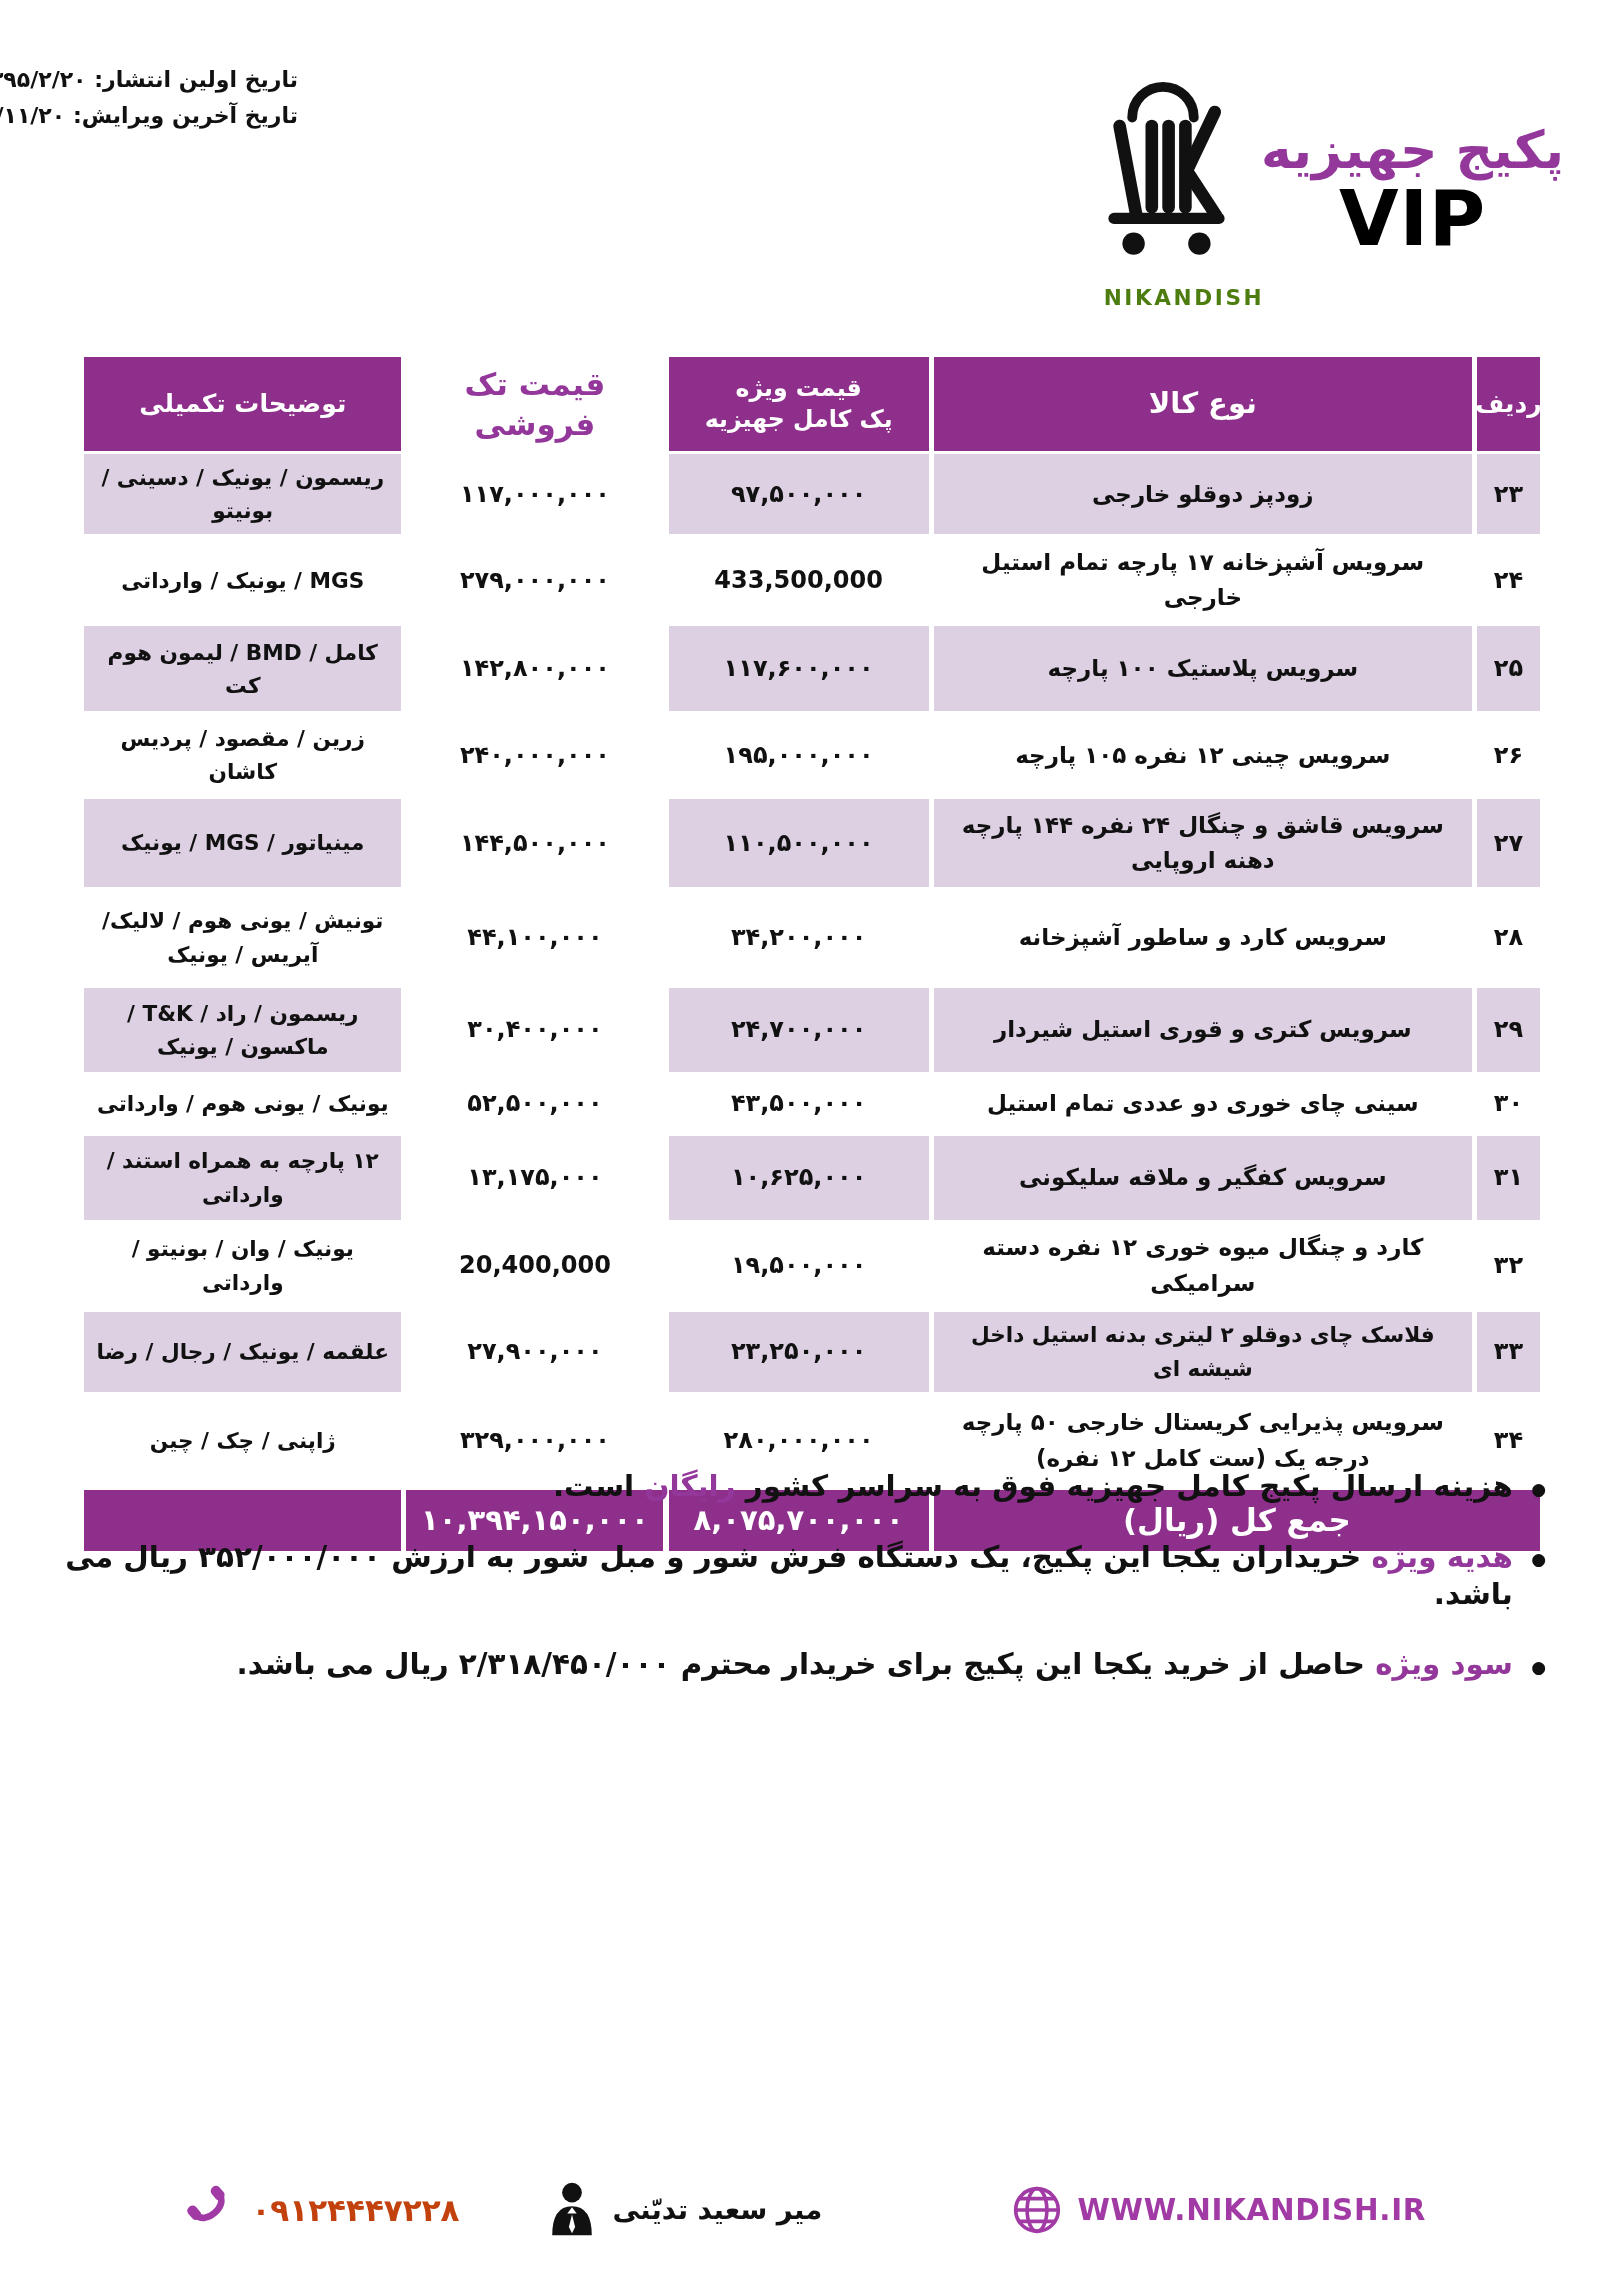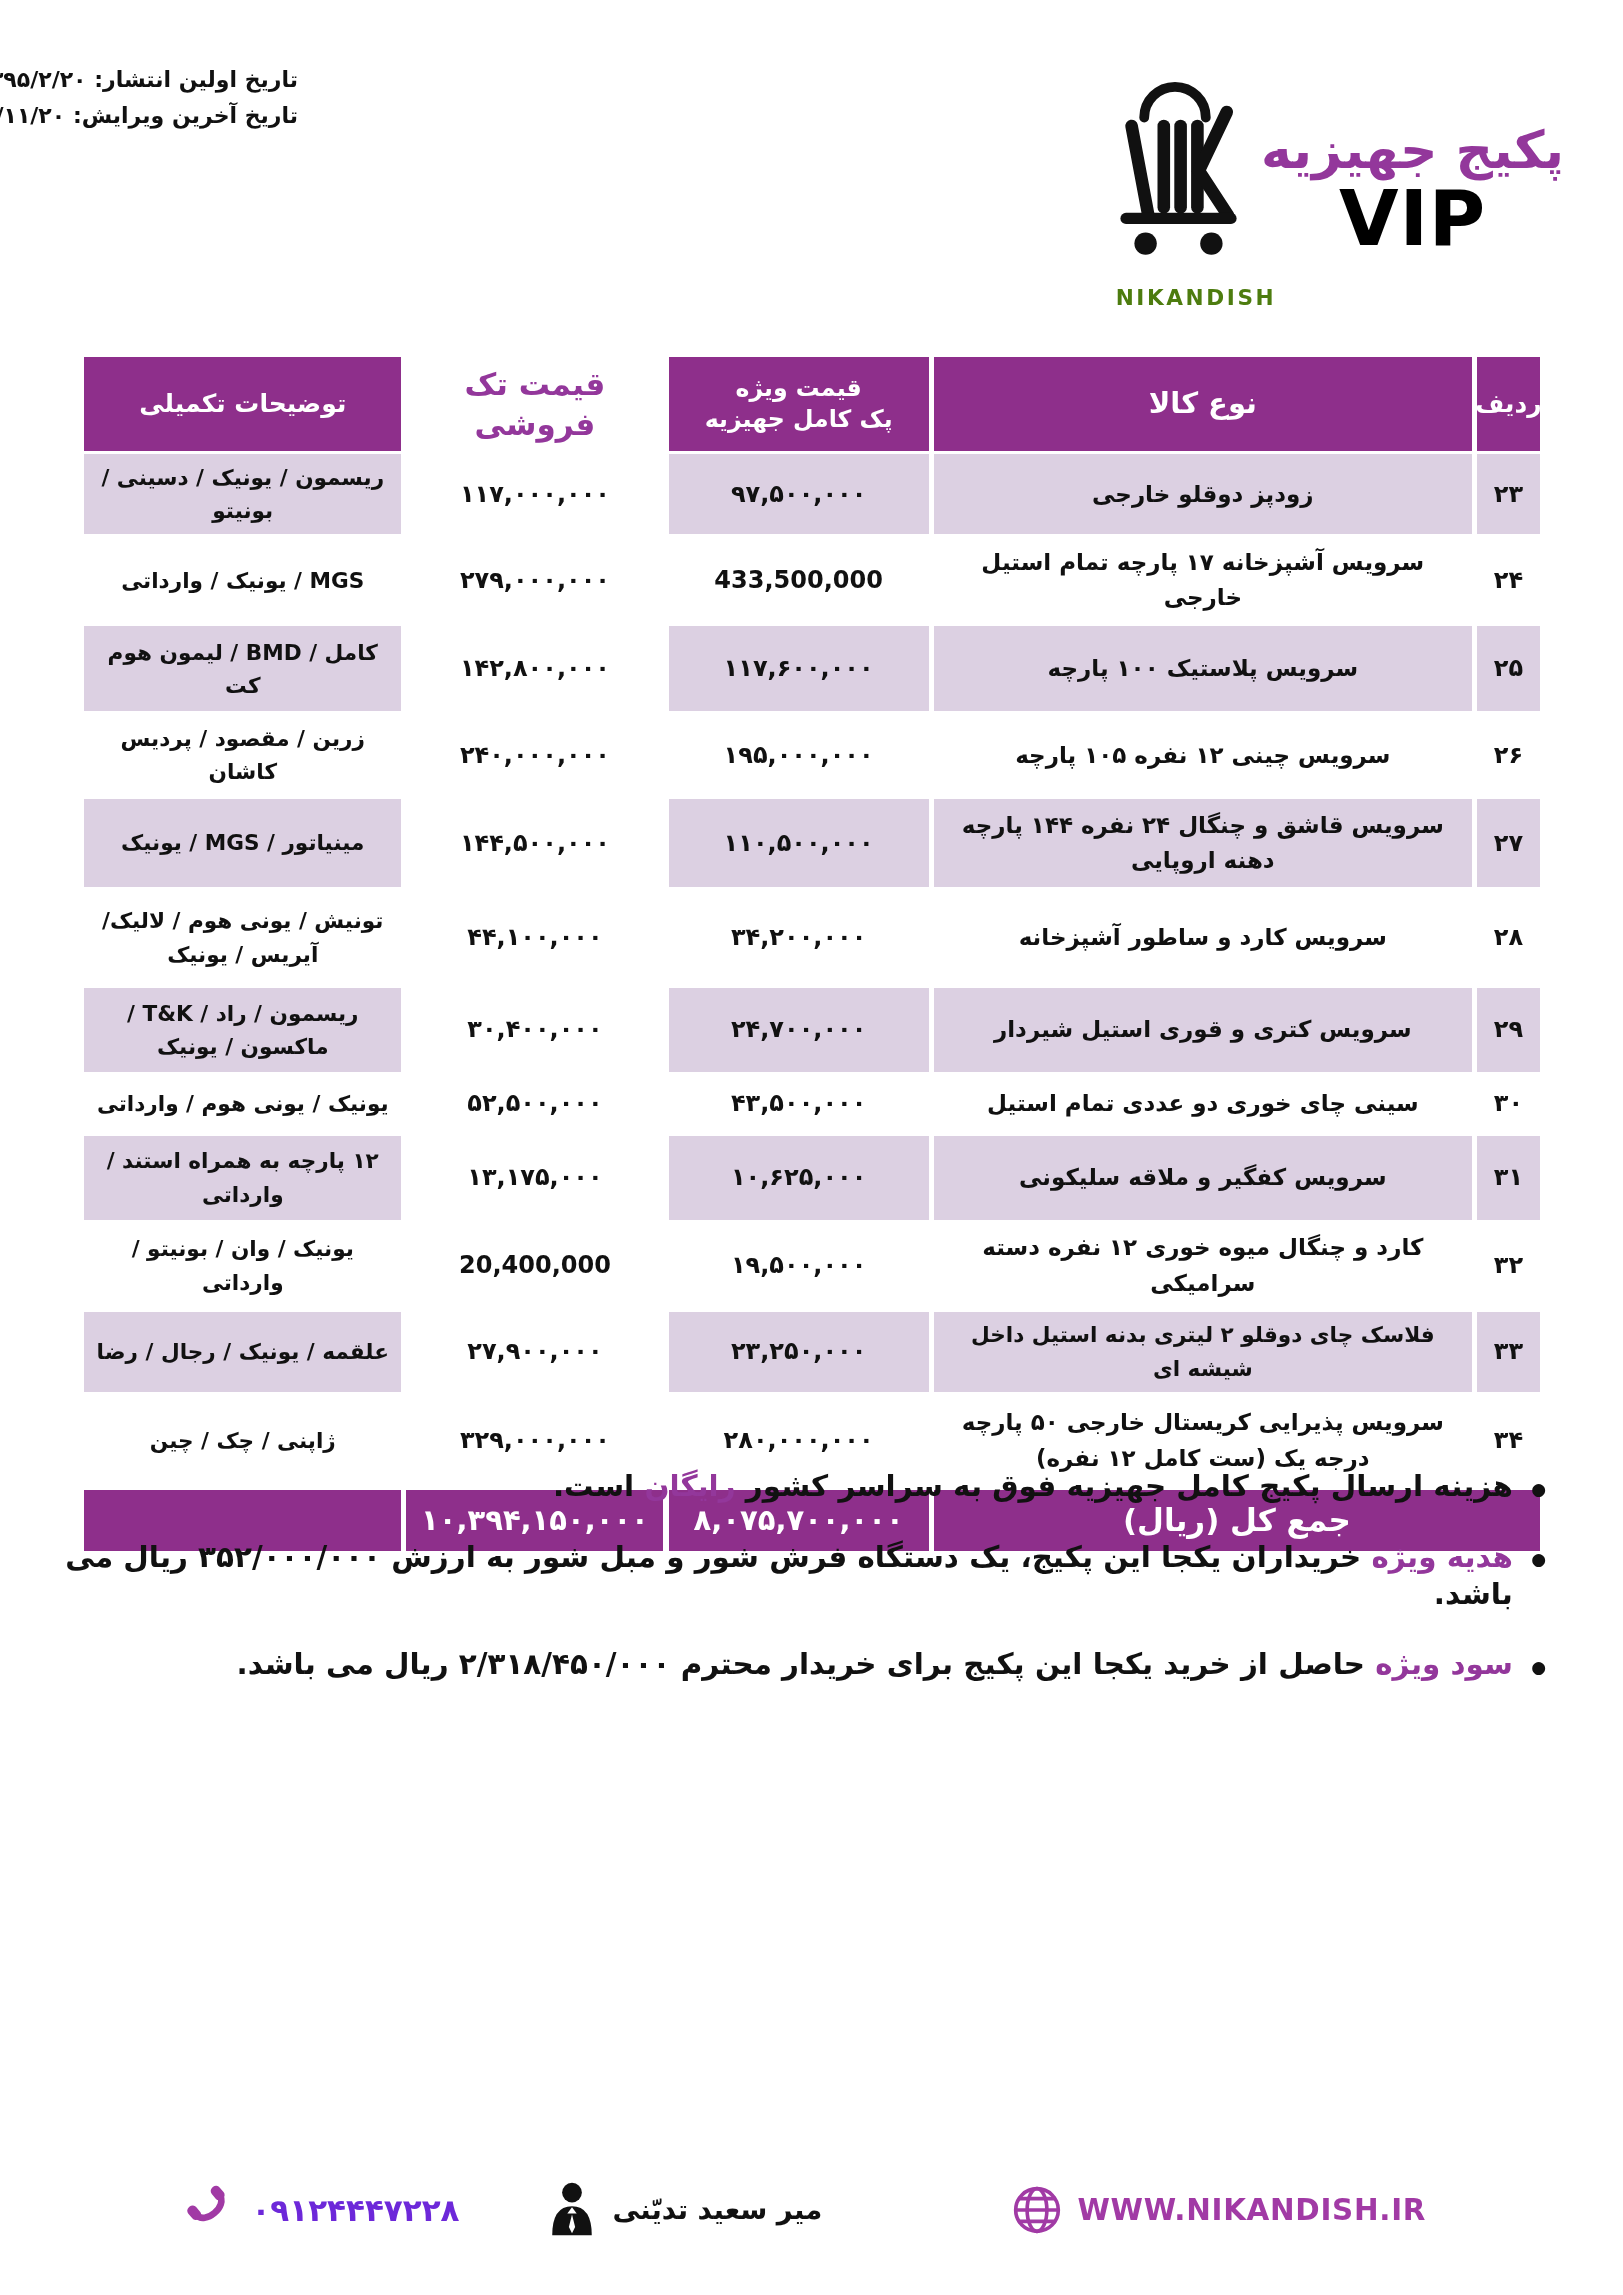--- a/index.html
+++ b/index.html
@@ -14,21 +14,21 @@
   }
   
   .dates{
     position:absolute;top:62px;left:36px;width:262px;
     font-size:22px;font-weight:bold;line-height:1.65;
     text-align:right;
   }
   .dates .date-line{white-space:nowrap;}
   .brand{
     position:absolute;top:43px;right:59px;
-    display:flex;align-items:flex-start;gap:6px;direction:rtl;
+    display:flex;align-items:flex-start;gap:18px;direction:rtl;
   }
   .brand-logo{display:flex;flex-direction:column;align-items:center;width:160px;}
   .brand-logo svg{width:154px;height:236px;}
   .brand-wordmark{
     font-size:21.6px;font-weight:bold;letter-spacing:2.6px;color:#4d7c0f;margin-top:3.9px;
     direction:ltr;
     margin-left:42px;
   }
   .brand-text{display:flex;flex-direction:column;align-items:flex-start;padding-top:79px;}
   .brand-title{font-size:52px;font-weight:bold;color:#93379B;line-height:1.1;}
@@ -67,21 +67,21 @@
   .note{display:flex;align-items:flex-start;gap:18.3px;direction:rtl;text-align:right;}
   .note .dot{font-size:17px;padding-top:10.5px;color:#111;}
   .hl{color:#93379B;}
   
   .footer{position:absolute;top:2179px;left:0;width:100%;height:85px;}
   .footer-group{position:absolute;display:flex;align-items:center;gap:14.4px;direction:ltr;}
   .footer-group svg{display:block;}
   .g-phone{left:186px;top:5.2px;}
   .g-person{left:546px;top:0px;}
   .g-web{left:1011px;top:5.2px;}
-  .phone-number{font-size:31px;font-weight:bold;color:#6d28d9;letter-spacing:4.6px;direction:ltr;}
+  .phone-number{font-size:31px;font-weight:bold;color:#c2410c;letter-spacing:4.6px;direction:ltr;}
   .person-name{font-size:27.5px;font-weight:bold;color:#111;}
   .website{font-size:29.4px;font-weight:bold;color:#A13AA5;letter-spacing:0.7px;direction:ltr;}
   .ltr{direction:ltr;unicode-bidi:embed;}
 </style>
 </head>
 <body>
 
 <div class="dates">
   <div class="date-line">
     <span>تاریخ اولین انتشار:</span>

